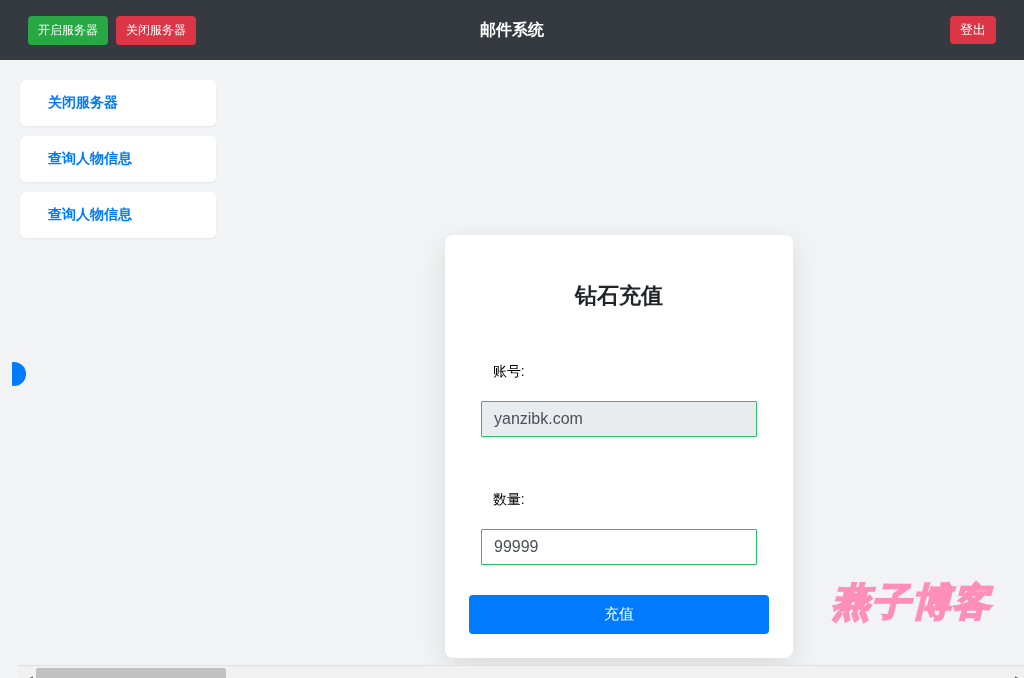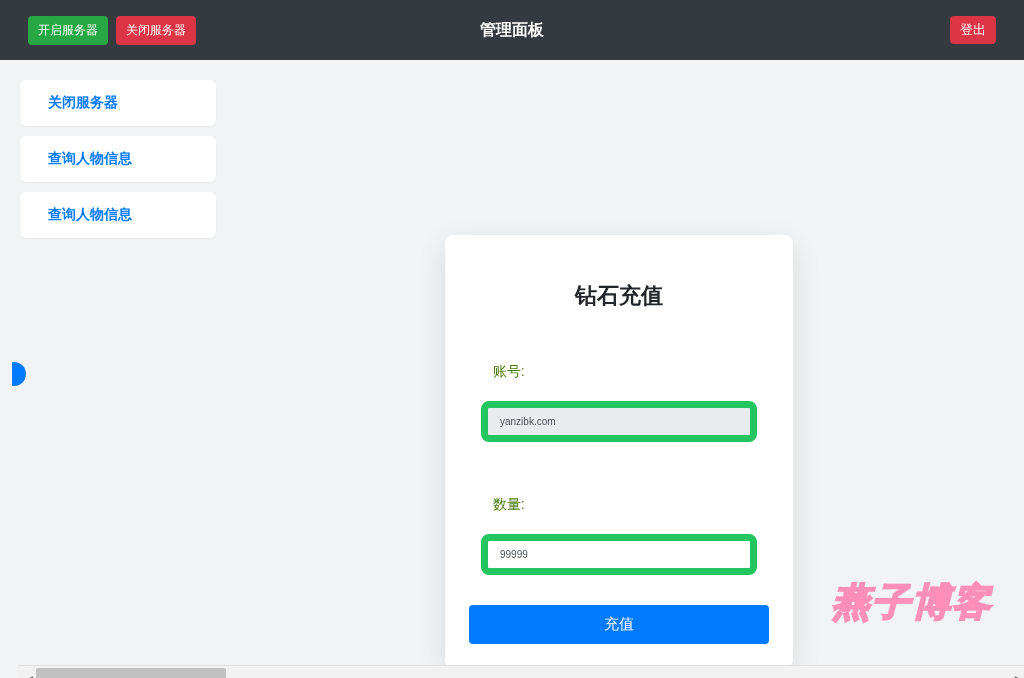--- a/index.html
+++ b/index.html
@@ -113,29 +113,29 @@
       color: #212529;
       margin-bottom: 16px;
       margin-top: 10px;
     }
     .form-group {
       margin-bottom: 18px;
     }
     .form-label {
       display: block;
       font-size: 14px;
-      color: #4d7c0f;
+      color: #000000;
       margin-bottom: 8px;
     }
     .form-input {
       width: 100%;
       padding: 8px 12px;
-      border: 7px solid #22c55e;
-      border-radius: 8px;
-      font-size: 10px;
+      border: 1px solid #22c55e;
+      border-radius: 1px;
+      font-size: 16px;
       background: #fff;
       color: #495057;
     }
     .form-input[readonly] {
       background: #e9ecef;
     }
     .btn-submit {
       width: 100%;
       background: #007bff;
       color: #fff;
@@ -202,21 +202,21 @@
     }
   </style>
 </head>
 <body>
 
 <div class="header">
   <div class="header-left">
     <button class="btn btn-green">开启服务器</button>
     <button class="btn btn-red">关闭服务器</button>
   </div>
-  <div class="header-title">管理面板</div>
+  <div class="header-title">邮件系统</div>
   <div class="header-right">
     <button class="btn btn-logout">登出</button>
   </div>
 </div>
 
 <div class="fab"></div>
 
 <div class="content-wrapper">
 
   <div class="sidebar">

